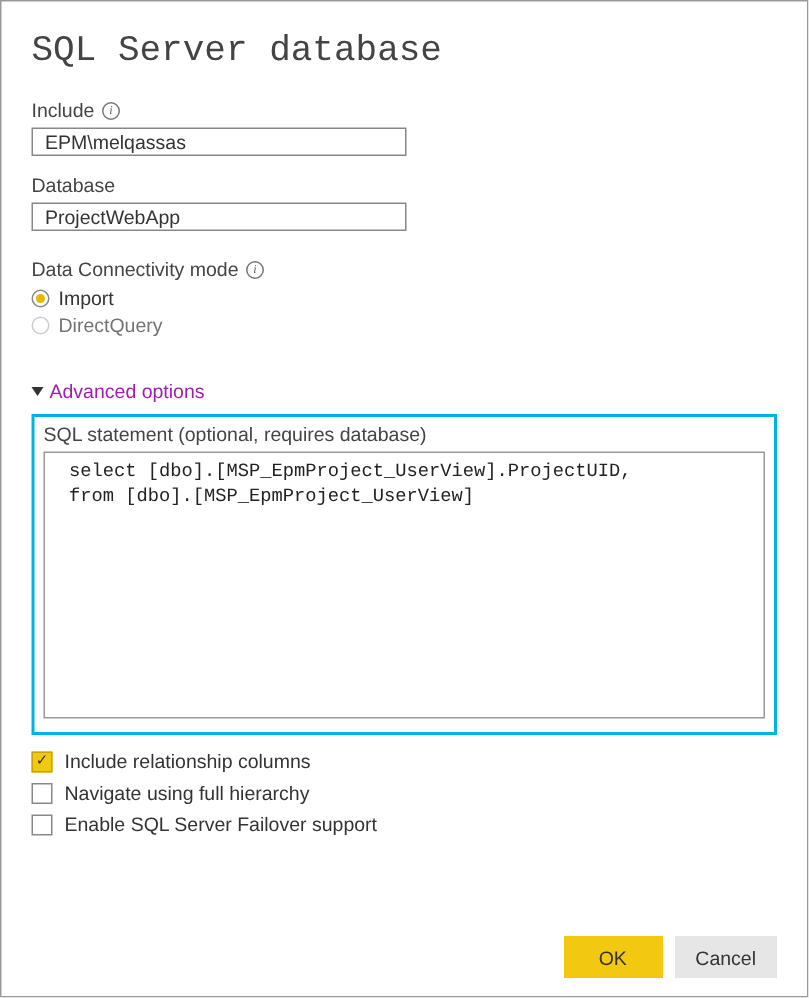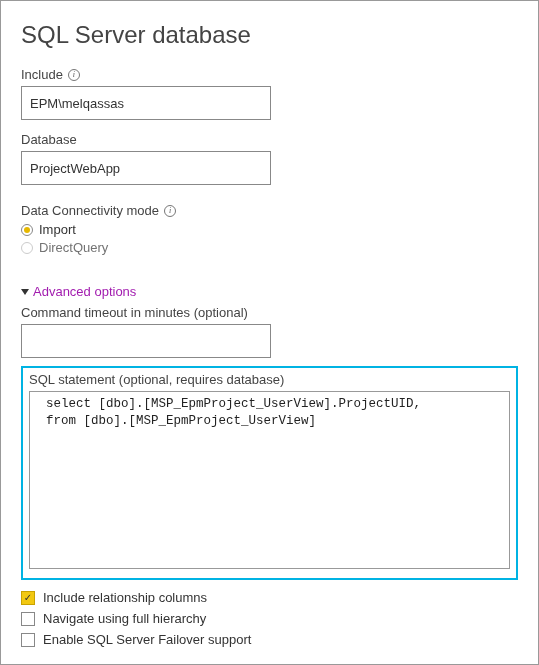--- a/index.html
+++ b/index.html
@@ -17,20 +17,21 @@
     padding: 20px 20px 12px 20px;
     display: flex;
     flex-direction: column;
     position: relative;
   }
   h1 {
     font-size: 24px;
     font-weight: 300;
     color: #444;
     margin: 0 0 18px 0;
+    font-family: Liberation Mono, monospace;
   }
   .field-label {
     display: flex;
     align-items: center;
     gap: 5px;
     margin-bottom: 4px;
     font-size: 13px;
     color: #444;
   }
   .info-icon {
@@ -41,21 +42,21 @@
     border: 1px solid #777;
     border-radius: 50%;
     font-size: 8px;
     font-style: italic;
     font-family: Georgia, serif;
     color: #555;
     line-height: 1;
   }
   input[type=text] {
     width: 250px;
-    height: 34px;
+    height: 19px;
     border: 1px solid #888;
     padding: 3px 8px;
     font-size: 13px;
     color: #333;
     outline: none;
     font-family: inherit;
   }
   .field-block { margin-bottom: 12px; }
   .radio-row {
     display: flex;
@@ -208,26 +209,20 @@
       <span class="radio-outer disabled"></span>
       <span class="radio-label disabled">DirectQuery</span>
     </div>
   </div>
 
   <div class="expander">
     <span class="tri"></span>
     <span>Advanced options</span>
   </div>
 
-  <div style="margin-bottom:6px;">
-    <div class="field-label">
-      <span>Command timeout in minutes (optional)</span>
-    </div>
-    <input type="text" class="cmd-timeout-input" value="" style="">
-  </div>
 
   <div class="sql-area">
     <div class="sql-label">SQL statement (optional, requires database)</div>
     <textarea class="sql" style="">select [dbo].[MSP_EpmProject_UserView].ProjectUID,
 from [dbo].[MSP_EpmProject_UserView]</textarea>
   </div>
 
   <div class="check-row">
     <span class="checkbox checked">✓</span>
     <span>Include relationship columns</span>

